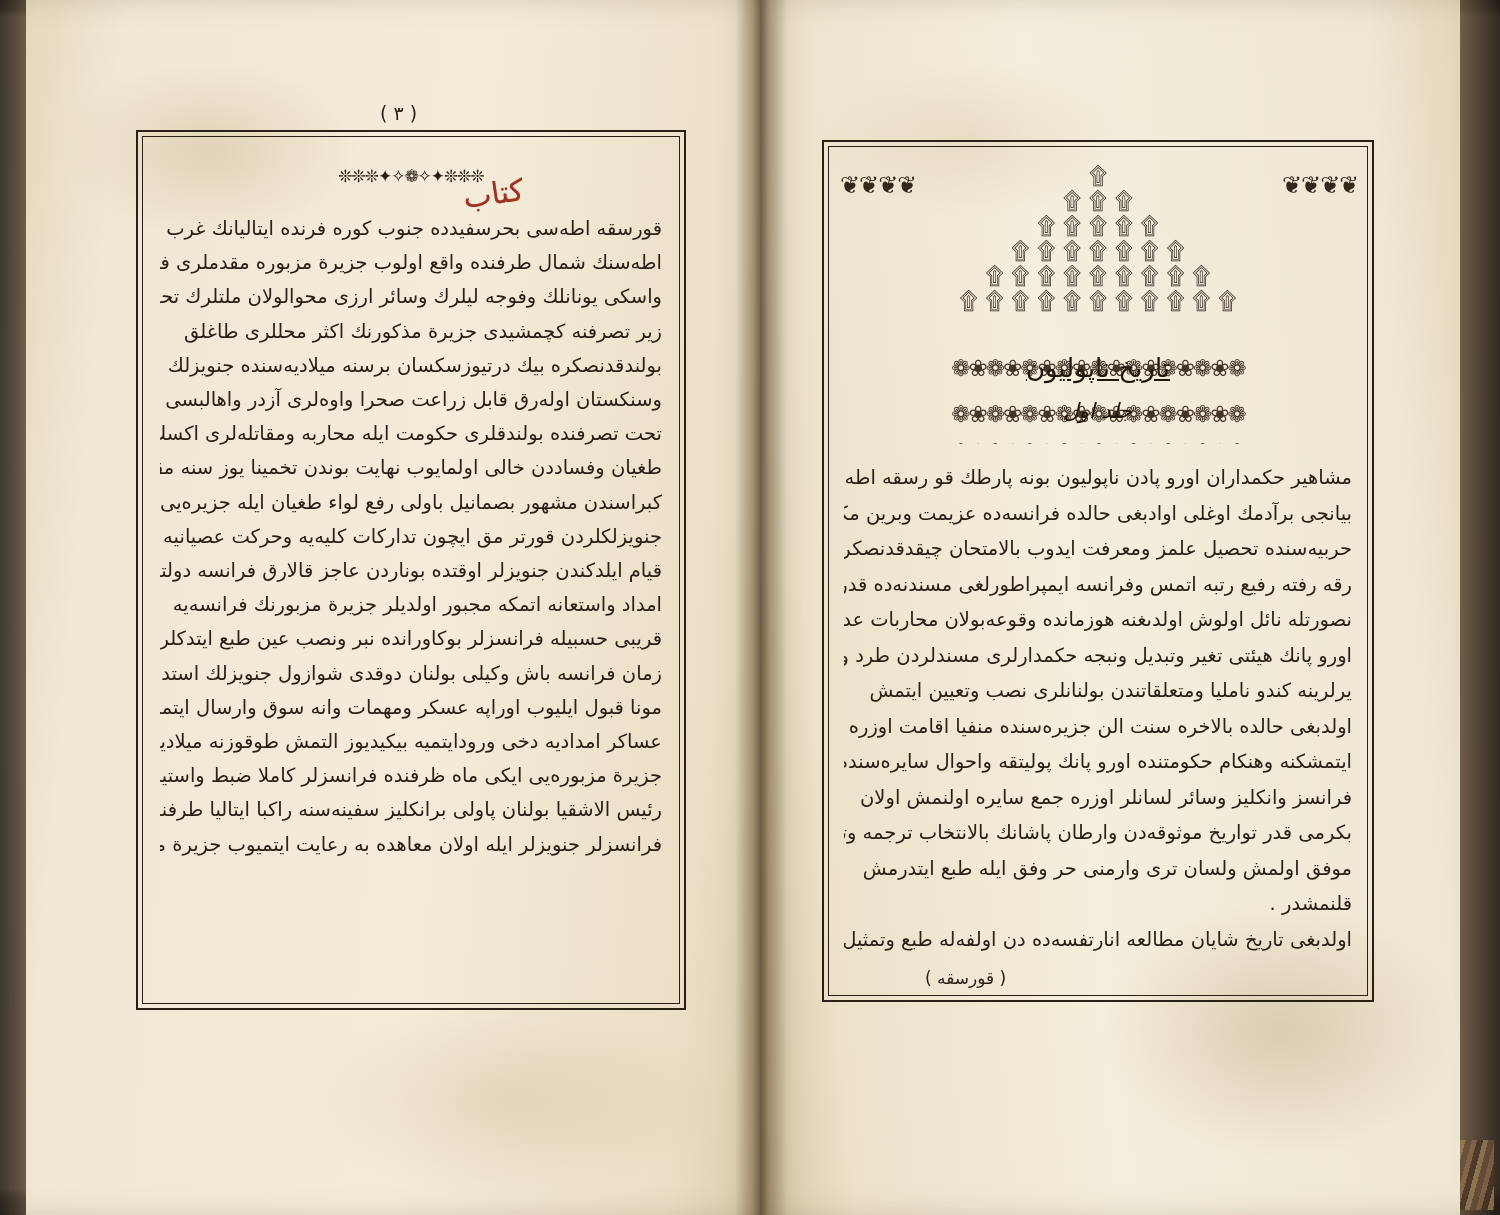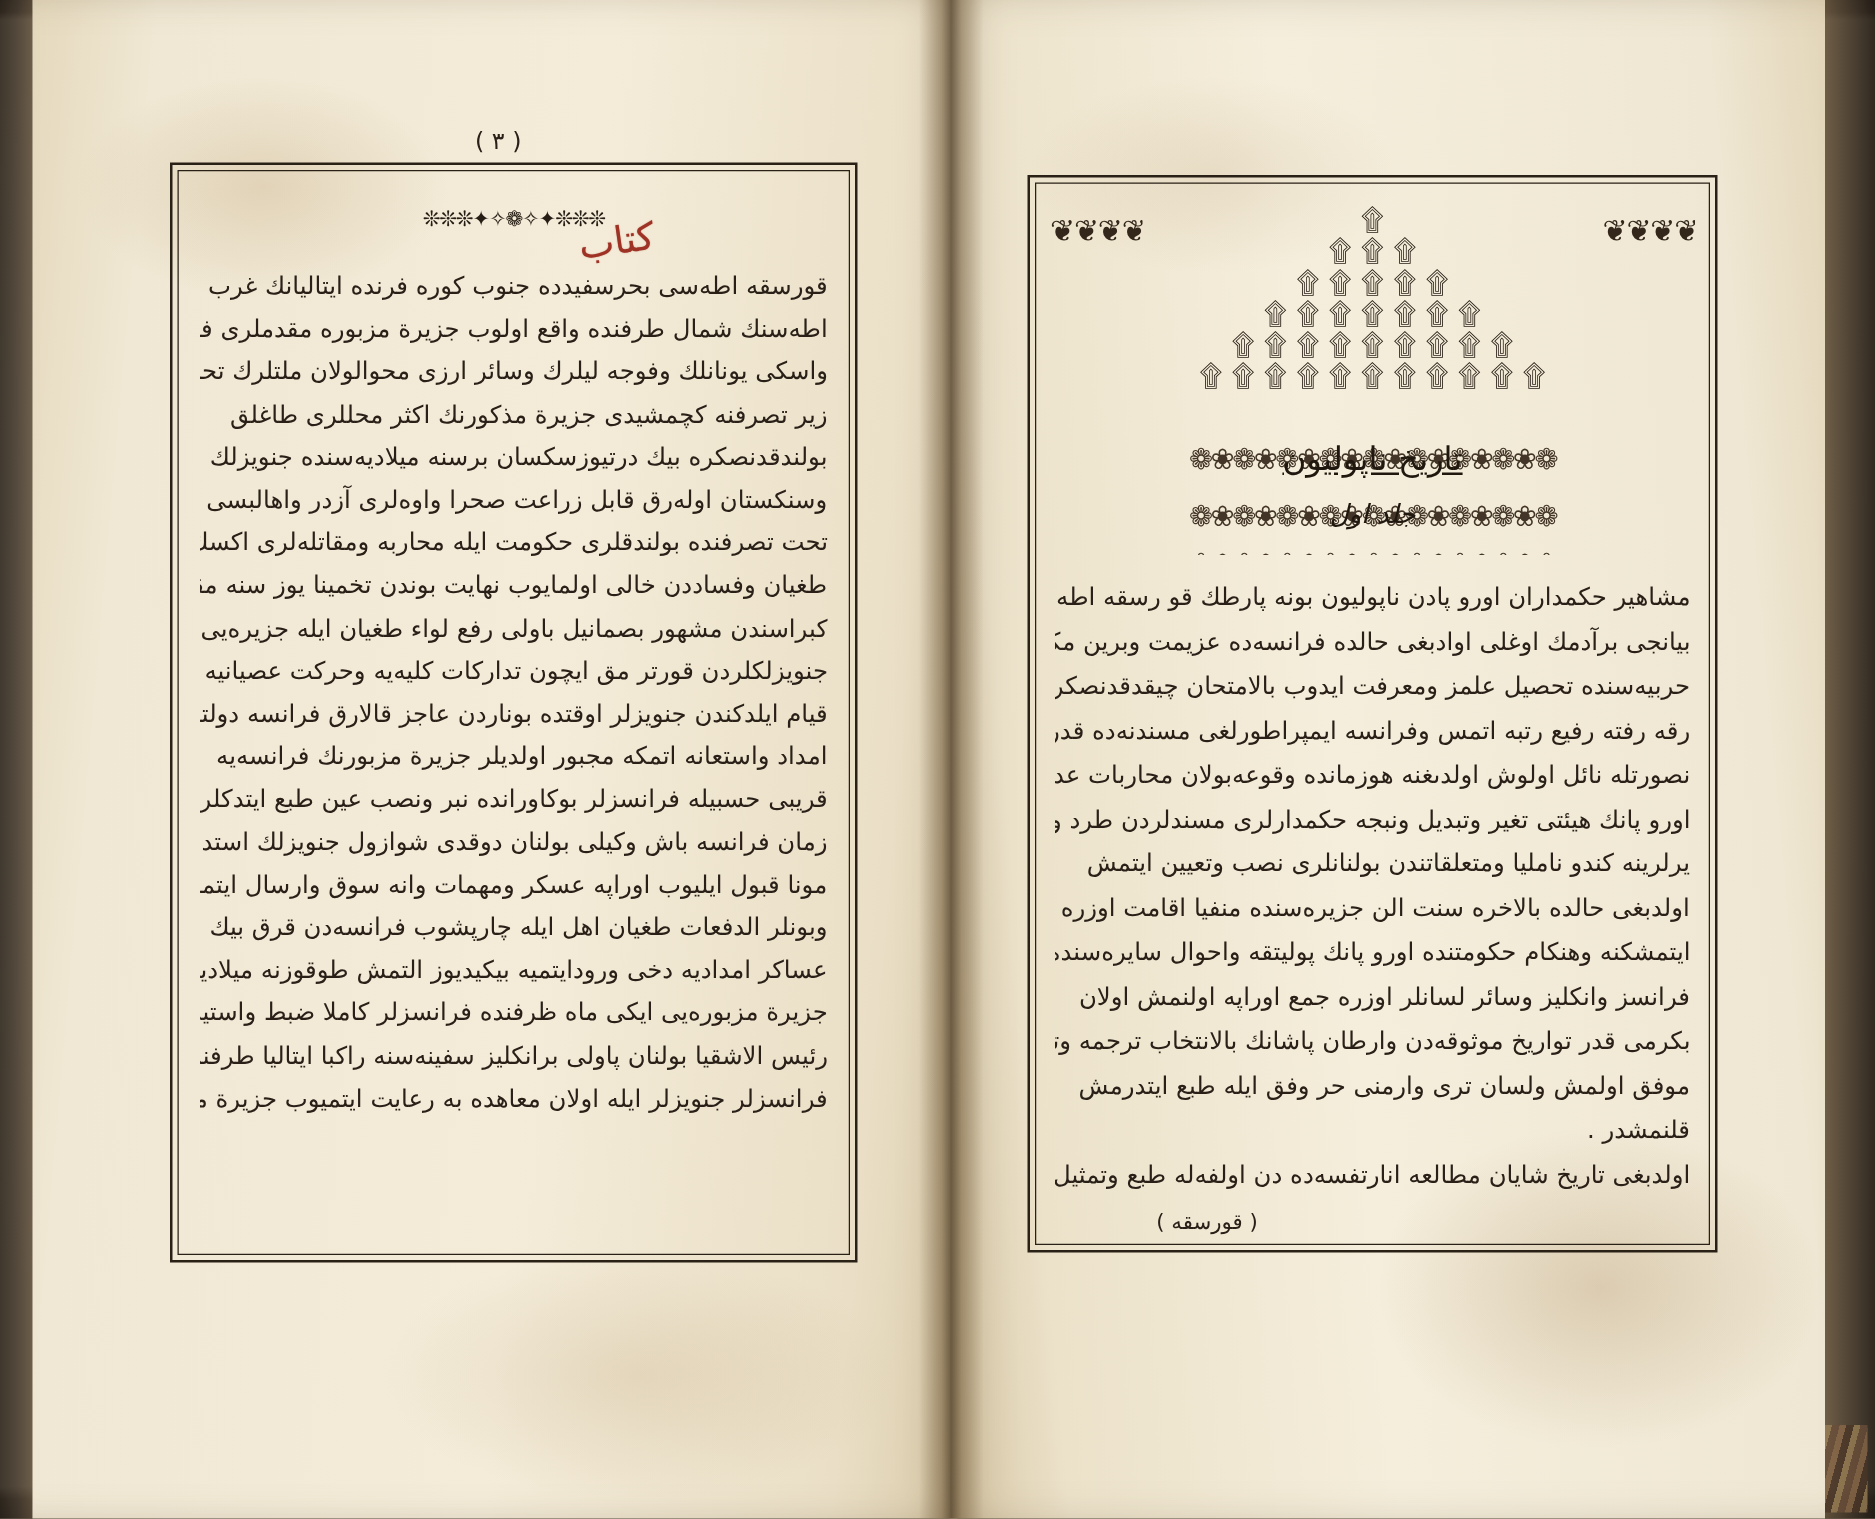--- a/index.html
+++ b/index.html
@@ -126,21 +126,20 @@
       <div class="line">وسنكستان اوله‌رق قابل زراعت صحرا واوه‌لرى آزدر واهالبسى جنك</div>
       <div class="line">تحت تصرفنده بولندقلرى حكومت ايله محاربه ومقاتله‌لرى اكسك اولمازيدى</div>
       <div class="line">طغيان وفساددن خالى اولمايوب نهايت بوندن تخمينا يوز سنه مقدم قورسقه</div>
       <div class="line">كبراسندن مشهور بصمانيل باولى رفع لواء طغيان ايله جزيره‌يى بتون</div>
       <div class="line">جنويزلكلردن قورتر مق ايچون تداركات كليه‌يه وحركت عصيانيه به</div>
       <div class="line">قيام ايلدكندن جنويزلر اوقتده بوناردن عاجز قالارق فرانسه دولتندن</div>
       <div class="line">امداد واستعانه اتمكه مجبور اولديلر جزيرة مزبورنك فرانسه‌يه</div>
       <div class="line">قريبى حسبيله فرانسزلر بوكاورانده نبر ونصب عين طبع ايتدكلرندن اول</div>
       <div class="line">زمان فرانسه باش وكيلى بولنان دوقدى شوازول جنويزلك استدعاسى</div>
       <div class="line">مونا قبول ايليوب اوراپه عسكر ومهمات وانه سوق وارسال ايتمشدر</div>
-      <div class="line">وبونلر الدفعات طغيان اهل ايله چارپشوب فرانسه‌دن قرق بيك</div>
       <div class="line">عساكر امداديه دخى ورودايتميه بيكيديوز التمش طوقوزنه ميلاديه‌سنده</div>
       <div class="line">جزيرة مزبوره‌يى ايكى ماه ظرفنده فرانسزلر كاملا ضبط واستيلا ايلوب</div>
       <div class="line">رئيس الاشقيا بولنان پاولى برانكليز سفينه‌سنه راكبا ايتاليا طرفنه فرار ايتدى</div>
       <div class="line">فرانسزلر جنويزلر ايله اولان معاهده به رعايت ايتميوب جزيرة مذكورنى</div>
     </div>
   </div>
 
   <div class="frame frame-right">
 
     <div class="headpiece">
@@ -173,21 +172,21 @@
     <div class="body-right arabic">
       <div class="line">مشاهير حكمداران اورو پادن ناپوليون بونه پارطك قو رسقه اطه‌سنده</div>
       <div class="line">بيانجى برآدمك اوغلى اوادبغى حالده فرانسه‌ده عزيمت وبرين مكتب</div>
       <div class="line">حربيه‌سنده تحصيل علمز ومعرفت ايدوب بالامتحان چيقدقدنصكره نوجهله</div>
       <div class="line">رقه رفته رفيع رتبه اتمس وفرانسه ايمپراطورلغى مسندنه‌ده قدر</div>
       <div class="line">نصورتله نائل اولوش اولدىغنه هوزمانده وقوعه‌بولان محاربات عديده ايله</div>
       <div class="line">اورو پانك هيئتى تغير وتبديل ونبجه حكمدارلرى مسندلردن طرد ودفع ايله</div>
       <div class="line">يرلرينه كندو نامليا ومتعلقاتندن بولنانلرى نصب وتعيين ايتمش</div>
       <div class="line">اولدبغى حالده بالاخره سنت الن جزيره‌سنده منفيا اقامت اوزره ايكن وفات</div>
       <div class="line">ايتمشكنه وهنكام حكومتنده اورو پانك پوليتقه واحوال سايره‌سنده دائر</div>
-      <div class="line">فرانسز وانكليز وسائر لسانلر اوزره جمع اوراپه اولنمش اولان</div>
+      <div class="line">فرانسز وانكليز وسائر لسانلر اوزره جمع سايره اولنمش اولان</div>
       <div class="line">بكرمى قدر تواريخ موثوقه‌دن وارطان پاشانك بالانتخاب ترجمه وتأليفنه</div>
       <div class="line">موفق اولمش ولسان ترى وارمنى حر وفق ايله طبع ايتدرمش</div>
       <div class="line">قلنمشدر .</div>
       <div class="line">اولدبغى تاريخ شايان مطالعه انارتفسه‌ده دن اولفه‌له طبع وتمثيل</div>
     </div>
   </div>
 
   <div class="folio folio-right arabic">( قورسقه )</div>
 
 </div>

